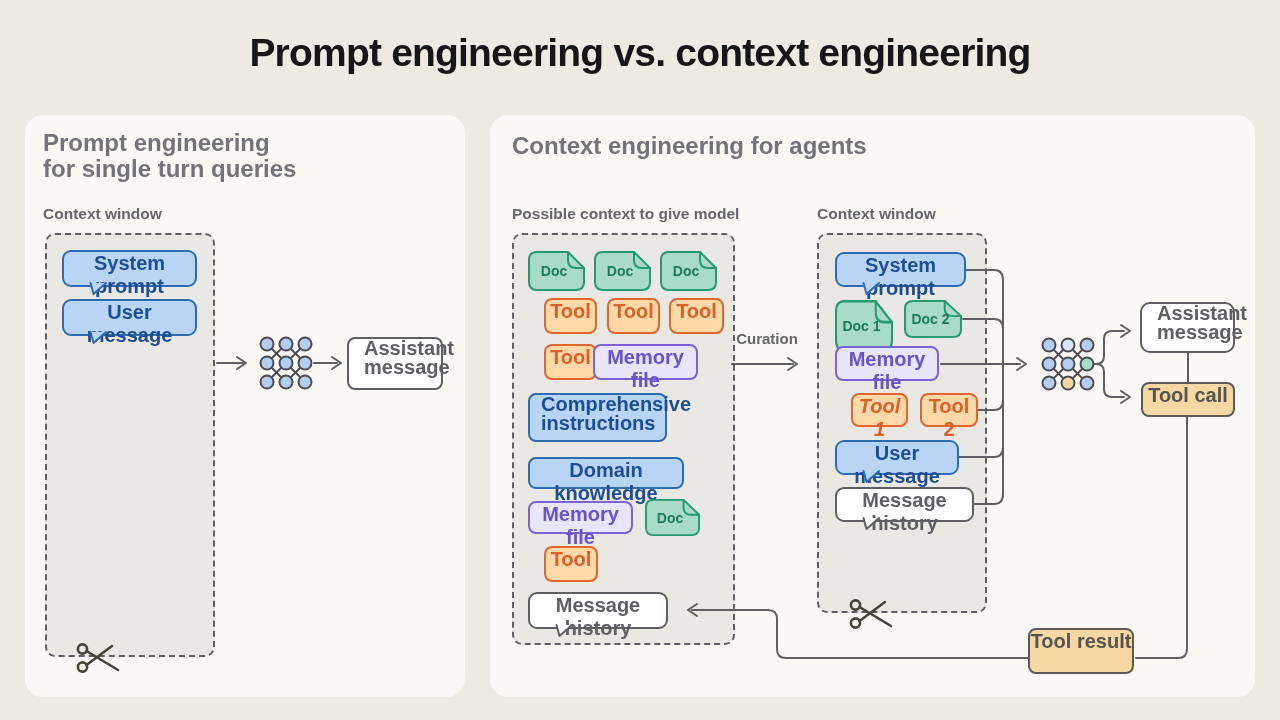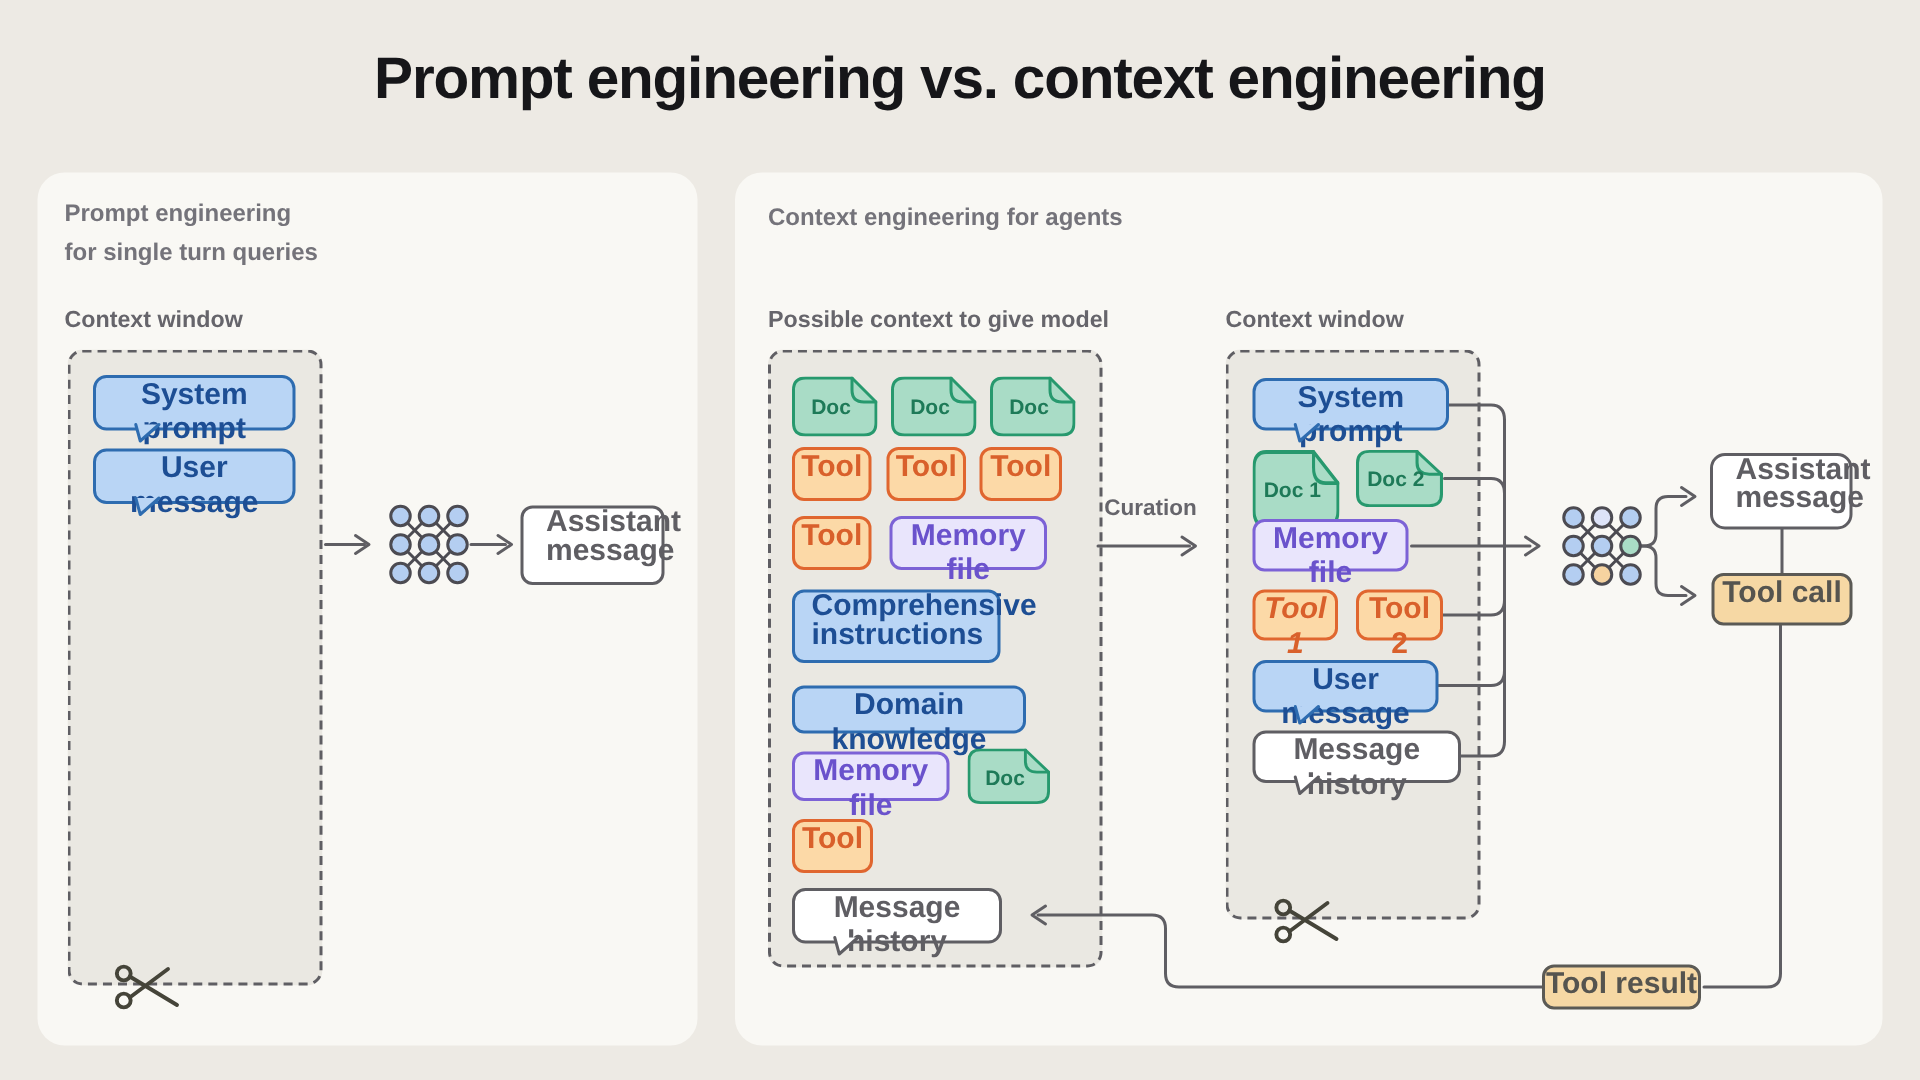--- a/index.html
+++ b/index.html
@@ -14,31 +14,31 @@
     --scissors:#454439;
   }
   html,body{margin:0;padding:0;}
   body{font-family:"Liberation Sans","DejaVu Sans",sans-serif;background:var(--page-bg);}
   #canvas{position:relative;width:1280px;height:720px;overflow:hidden;background:var(--page-bg);}
   .main-title{position:absolute;top:31px;left:0;right:0;text-align:center;
     font-size:39px;font-weight:800;letter-spacing:-0.8px;color:var(--title-text);}
   .panel{position:absolute;top:115px;height:582px;background:var(--panel-bg);border-radius:18px;z-index:0;}
   #left-panel{left:25px;width:440px;}
   #right-panel{left:490px;width:765px;}
-  .panel-heading{position:absolute;font-size:16px;font-weight:700;color:var(--heading);line-height:26px;z-index:3;}
+  .panel-heading{position:absolute;font-size:24px;font-weight:700;color:var(--heading);line-height:26px;z-index:3;}
   .sub-label{position:absolute;font-size:15.5px;font-weight:700;color:var(--label);z-index:3;}
   .dashed{position:absolute;box-sizing:border-box;border:2px dashed var(--line);border-radius:10px;background:var(--inner-bg);z-index:1;}
   #wires{position:absolute;left:0;top:0;z-index:2;}
   #wires path{stroke:var(--line);stroke-width:2;fill:none;stroke-linecap:round;stroke-linejoin:round;}
   .box{position:absolute;box-sizing:border-box;border:2px solid;border-radius:8px;
     display:flex;justify-content:center;text-align:center;
     font-weight:700;font-size:20px;z-index:3;}
   .bubble{border-radius:9px;}
   .blue{background:var(--blue-fill);border-color:var(--blue-border);color:var(--blue-text);}
-  .orange{background:var(--orange-fill);border-color:var(--orange-border);color:var(--orange-text);}
+  .orange{background:var(--orange-fill);border-color:var(--orange-border);color:var(--orange-text);margin-left:16px;}
   .purple{background:var(--purple-fill);border-color:var(--purple-border);color:var(--purple-text);}
   .neutral{background:var(--neutral-fill);border-color:var(--line);color:var(--neutral-text);}
   .tan{background:var(--tan-fill);border-color:#5b5a55;color:#55544f;}
   .left-text{justify-content:flex-start;text-align:left;padding-left:12px;line-height:19px;}
   .tail{position:absolute;left:26px;top:100%;margin-top:-2px;width:17px;height:12px;overflow:visible;}
   .tail .tf{stroke:none;}
   .tail .ts{fill:none;stroke-width:2;stroke-linejoin:round;stroke-linecap:round;}
   .blue .tf{fill:var(--blue-fill);} .blue .ts{stroke:var(--blue-border);}
   .neutral .tf{fill:var(--neutral-fill);} .neutral .ts{stroke:var(--line);}
   .doc{position:absolute;z-index:3;}
@@ -266,15 +266,15 @@
     <circle cx="9" cy="28" r="6.5" style="fill:var(--node-blue)"></circle>
       <circle cx="28" cy="28" r="6.5" style="fill:var(--node-blue)"></circle>
       <circle cx="47" cy="28" r="6.5" style="fill:var(--node-green)"></circle>
     <circle cx="9" cy="47" r="6.5" style="fill:var(--node-blue)"></circle>
       <circle cx="28" cy="47" r="6.5" style="fill:var(--node-orange)"></circle>
       <circle cx="47" cy="47" r="6.5" style="fill:var(--node-blue)"></circle>
   </svg>
 
   <div class="box neutral left-text" style="left:1140px;top:302px;width:95px;height:51px;padding-left:15px;border-radius:10px;">Assistant message</div>
   <div class="box tan" style="left:1141px;top:382px;width:94px;height:35px;">Tool call</div>
-  <div class="box tan" style="left:1028px;top:643px;width:106px;height:30px;">Tool result</div>
+  <div class="box tan" style="left:1028px;top:628px;width:106px;height:46px;">Tool result</div>
 
 </div>
 
 </body></html>

